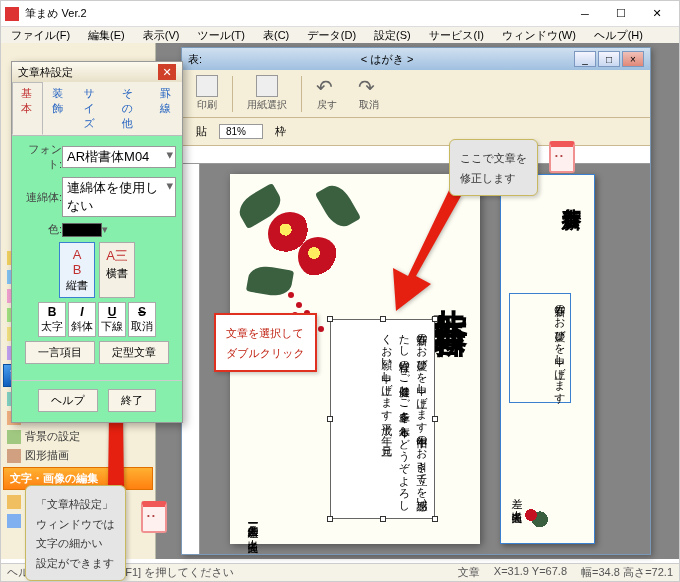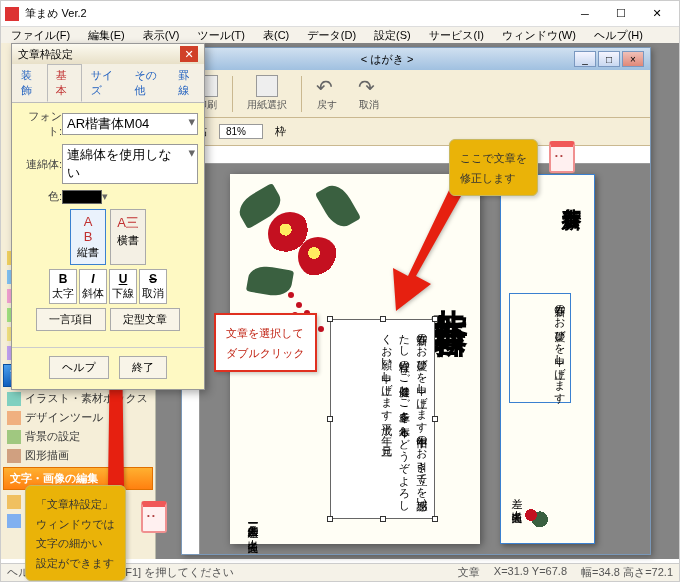--- a/index.html
+++ b/index.html
@@ -52,41 +52,41 @@
 .textframe { position: absolute; left: 100px; top: 145px; width: 105px; height: 200px; border: 1px solid #666; background: #fff; writing-mode: vertical-rl; font-size: 8px; padding: 6px 4px; line-height: 1.6; font-family: serif; }
 .textframe .handle { position: absolute; width: 6px; height: 6px; background: #fff; border: 1px solid #333; }
 .textframe .h-tl{left:-4px;top:-4px}.textframe .h-tr{right:-4px;top:-4px}.textframe .h-bl{left:-4px;bottom:-4px}.textframe .h-br{right:-4px;bottom:-4px}
 .textframe .h-t{left:50%;top:-4px;margin-left:-3px}.textframe .h-b{left:50%;bottom:-4px;margin-left:-3px}
 .textframe .h-l{left:-4px;top:50%;margin-top:-3px}.textframe .h-r{right:-4px;top:50%;margin-top:-3px}
 .addr { position: absolute; left: 12px; bottom: 12px; writing-mode: vertical-rl; font-size: 9px; font-family: serif; line-height: 2; }
 .deco { position: absolute; left: 8px; bottom: 6px; width: 44px; height: 44px; }
 .page2 .mini-kanji { writing-mode: vertical-rl; font-family: serif; font-size: 20px; font-weight: bold; position: absolute; right: 8px; top: 18px; }
 .page2 .mini-frame { position: absolute; left: 8px; top: 118px; width: 62px; height: 110px; border: 1px solid #3a80d0; writing-mode: vertical-rl; font-size: 6px; padding: 3px; font-family: serif; }
 .page2 .mini-addr { position: absolute; left: 8px; bottom: 40px; writing-mode: vertical-rl; font-size: 7px; font-family: serif; }
-.dialog { position: absolute; left: 10px; top: 42px; width: 194px; background: #fef9c3; border: 1px solid #999; box-shadow: 3px 3px 8px rgba(0,0,0,.3); z-index: 50; }
+.dialog { position: absolute; left: 10px; top: 60px; width: 172px; background: #86efac; border: 1px solid #999; box-shadow: 3px 3px 8px rgba(0,0,0,.3); z-index: 50; }
 .dlg-title { height: 20px; background: linear-gradient(#fcfaf0,#e8e0c8); display: flex; align-items: center; padding: 0 6px; }
 .dlg-title .t { flex: 1; }
 .dlg-close { width: 18px; height: 16px; background: #d04028; color: #fff; display: flex; align-items: center; justify-content: center; font-size: 11px; }
 .dlg-tabs { display: flex; background: #f4f0e4; border-bottom: 1px solid #bbb; }
 .dlg-tab { padding: 3px 8px; color: #2060c0; border: 1px solid transparent; }
 .dlg-tab.active { color: #c03030; border: 1px solid #bbb; border-bottom-color: #f4f0e4; background: #f4f0e4; }
 .dlg-body { padding: 6px; }
 .dlg-row { display: flex; align-items: center; margin-bottom: 5px; }
 .dlg-row label { width: 44px; text-align: right; color: #444; }
 .dlg-row .field { flex: 1; border: 1px solid #999; background: #fff; padding: 1px 16px 1px 4px; font-size: 13px; position: relative; }
 .dlg-row .field::after { content: "▾"; position: absolute; right: 2px; top: 0; color: #666; }
 .swatch { width: 40px; height: 14px; background: #000; border: 1px solid #666; }
 .btn-grid { display: flex; justify-content: center; gap: 4px; margin: 4px 0; }
 .ic-btn { border: 1px solid #3a80d0; background: #eaf2fc; padding: 4px 6px; font-size: 10px; display: flex; flex-direction: column; align-items: center; gap: 1px; }
 .style-row { display: flex; gap: 2px; justify-content: center; margin: 4px 0; }
 .style-btn { width: 28px; border: 1px solid #aaa; background: #fff; padding: 2px 0; display: flex; flex-direction: column; align-items: center; font-size: 9px; }
 .style-btn .g { font-size: 12px; font-weight: bold; }
 .def-btn { border: 1px solid #aaa; background: #f8f4e8; padding: 3px 12px; font-size: 11px; }
 .dlg-foot { display: flex; justify-content: center; gap: 10px; padding: 8px 0 10px; border-top: 1px solid #ccc; margin-top: 6px; }
-.callout { position: absolute; background: #eab308; border: 1px solid #c8b860; border-radius: 6px; padding: 8px 10px; font-size: 13px; box-shadow: 2px 2px 4px rgba(0,0,0,.2); z-index: 40; line-height: 1.5; color: #333; }
+.callout { position: absolute; background: #e5e5e5; border: 1px solid #c8b860; border-radius: 6px; padding: 8px 10px; font-size: 13px; box-shadow: 2px 2px 4px rgba(0,0,0,.2); z-index: 40; line-height: 1.5; color: #333; }
 .callout.red { background: #fff; border: 2px solid #e03020; color: #c02010; border-radius: 0; }
 .mascot { position: absolute; width: 34px; height: 40px; }
 .mascot .bod { width: 26px; height: 32px; background: #fff0f0; border: 2px solid #f09090; border-top: 6px solid #f05858; border-radius: 3px; position: relative; }
 .mascot .bod::before { content: "• •"; position: absolute; top: 4px; left: 4px; font-size: 8px; color: #b04040; }
 .arrow-big { position: absolute; z-index: 35; }
 .arrow-big svg { filter: drop-shadow(1px 1px 2px rgba(0,0,0,.3)); }
 .status { position: absolute; left: 0; right: 0; bottom: 0; height: 18px; background: #f5f2e8; border-top: 1px solid #ccc; display: flex; align-items: center; padding: 0 6px; font-size: 10px; color: #555; }
 .status .r { margin-left: auto; display: flex; gap: 14px; }
 </style>
 </head>
@@ -265,22 +265,22 @@
     </div>
   </div>
 </div>
 
 <div class="dialog">
   <div class="dlg-title">
     <span class="t">文章枠設定</span>
     <span class="dlg-close">✕</span>
   </div>
   <div class="dlg-tabs">
+    <span class="dlg-tab active">基本</span>
     <span class="dlg-tab">装飾</span>
-    <span class="dlg-tab active">基本</span>
     <span class="dlg-tab">サイズ</span>
     <span class="dlg-tab">その他</span>
     <span class="dlg-tab">罫線</span>
   </div>
   <div class="dlg-body">
     <div class="dlg-row">
         <label>フォント:</label>
         <span class="field">AR楷書体M04</span>
       </div>
     <div class="dlg-row">

